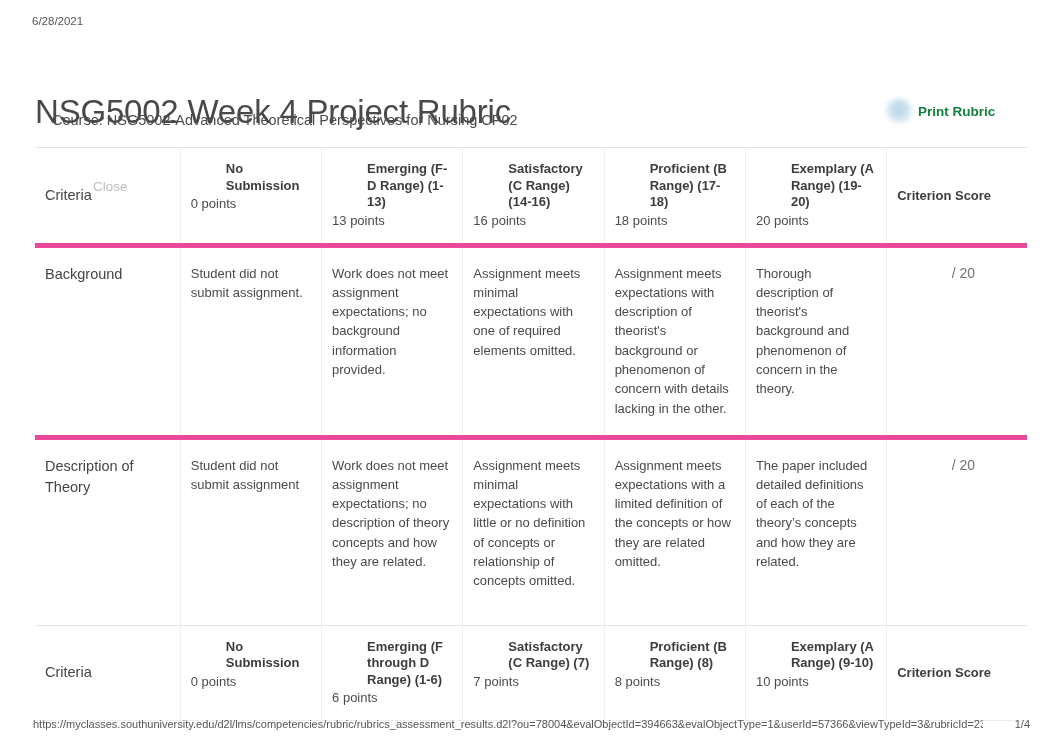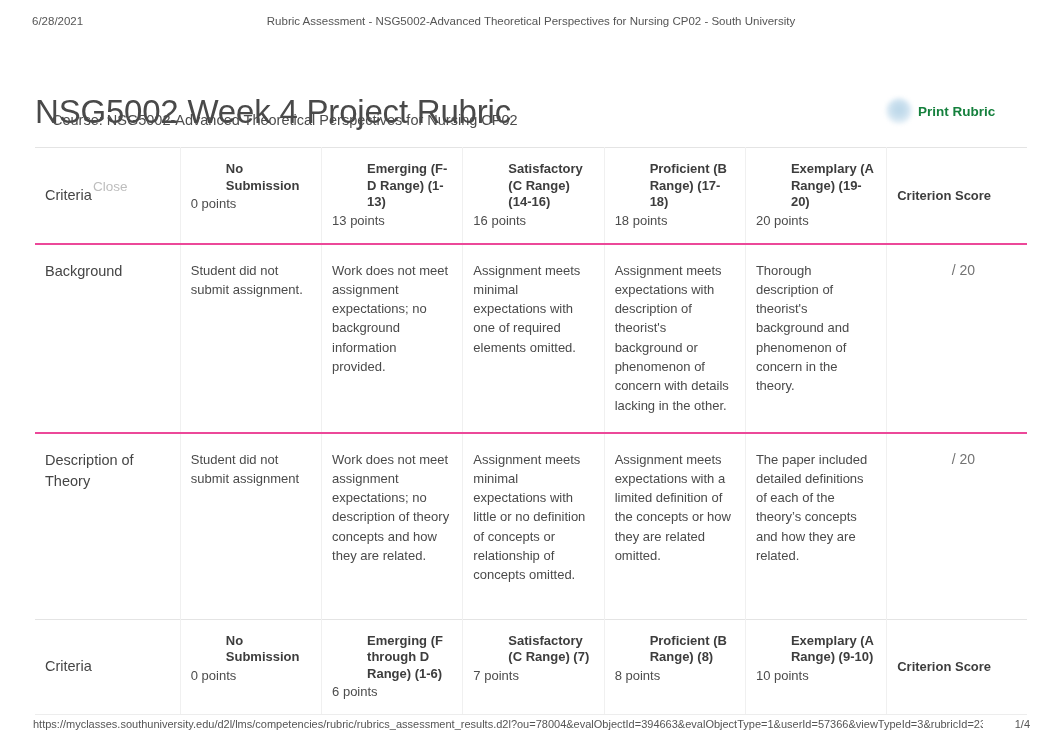--- a/index.html
+++ b/index.html
@@ -104,21 +104,21 @@
     border-collapse: collapse;
     table-layout: fixed;
   }
   .rubric-table col.c-crit      { width: 145px; }
   .rubric-table col.c-lvl       { width: 141px; }
   .rubric-table col.c-score     { width: 140px; }
 
   .rubric-table td {
     vertical-align: top;
     padding: 16px 12px 16px 10px;
-    border-top: 2px solid #ec4899;
+    border-top: 5px solid #ec4899;
     border-right: 1px solid #f0f0f0;
     font-size: 13px;
     line-height: 19.3px;
     color: #4a4a4a;
   }
   .rubric-table tr.hdr td {
     border-top: 1px solid #e4e4e4;
     border-bottom: 1px solid #ededed;
     padding-top: 13px;
     padding-bottom: 13px;
@@ -203,21 +203,20 @@
     right: 32px;
     top: 0;
     white-space: nowrap;
   }
 </style>
 </head>
 <body>
 
 <div class="print-header">
   <span class="ph-date">6/28/2021</span>
-  <span class="ph-title">Rubric Assessment - NSG5002-Advanced Theoretical Perspectives for Nursing CP02 - South University</span>
 </div>
 
 <div class="page">
 
   <h1 class="doc-title">NSG5002 Week 4 Project Rubric</h1>
   <div class="course-line">Course: NSG5002-Advanced Theoretical Perspectives for Nursing CP02</div>
 
   <a class="print-rubric" href="#">
     <span class="print-icon"></span>
     <span class="pr-label">Print Rubric</span>

